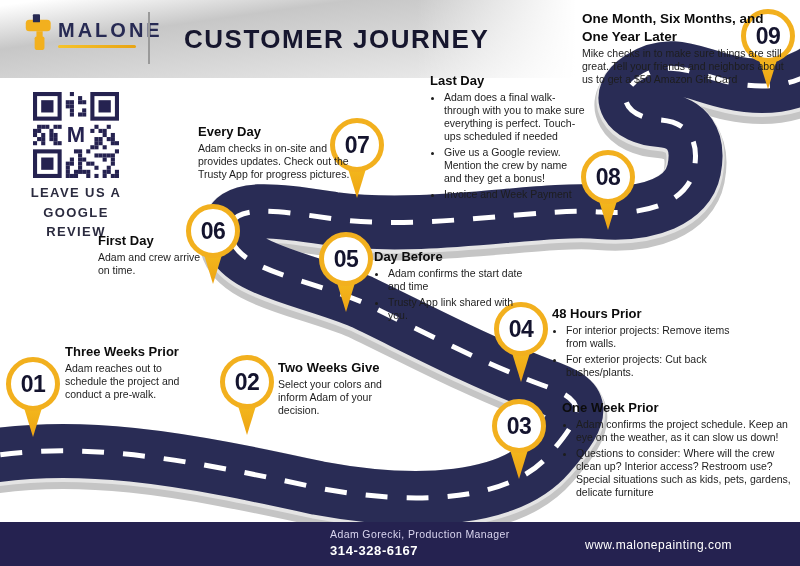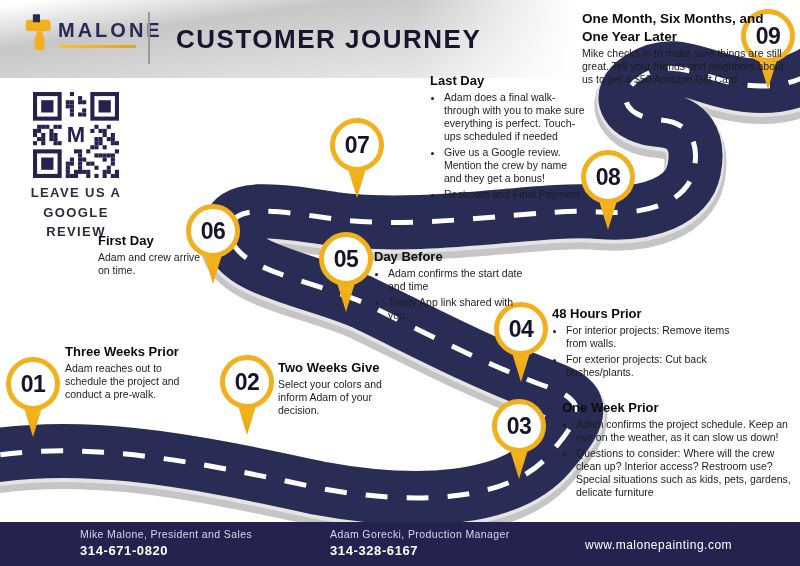--- a/index.html
+++ b/index.html
@@ -16,21 +16,21 @@
       linear-gradient(to right, rgba(255,255,255,0) 52%, #ffffff 72%),
       linear-gradient(172deg, #ffffff 3%, #c7c7c7 26%, #e6e6e6 70%, #fdfdfd 97%);
   }
   .logo{position:absolute;left:24px;top:13px;display:flex;align-items:center;gap:2px;}
   .brand-col{display:flex;flex-direction:column;}
   .brand{font-size:20px;font-weight:700;letter-spacing:3px;color:#272a53;}
   .brand-bar{width:78px;height:3px;margin-top:3px;border-radius:2px;
     background:linear-gradient(to right,#f6c32a,#e8a414);}
   .header-divider{position:absolute;left:148px;top:12px;width:2px;height:52px;background:#9a9a9a;}
   .page-title{
-    position:absolute;left:176px;top:24px;font-size:26px;font-weight:800;
+    position:absolute;left:184px;top:24px;font-size:26px;font-weight:800;
     letter-spacing:1.5px;color:#16162e;
   }
   
   .qr-wrap{position:absolute;left:28px;top:92px;width:96px;z-index:4;text-align:center;}
   .qr-wrap svg{display:block;margin:0 auto;}
   .qr-caption{margin-top:5px;font-size:13px;font-weight:700;letter-spacing:1.4px;
     color:#2b2b3f;line-height:1.5;}
   
   .road-svg{position:absolute;left:0;top:0;z-index:3;}
   
@@ -271,40 +271,40 @@
       <li>Adam confirms the start date and time</li>
       <li>Trusty App link shared with you.</li>
     </ul>
   </div>
 
   <div class="ms" style="left:98px;top:233px;width:104px">
     <h3>First Day</h3>
     <p>Adam and crew arrive on time.</p>
   </div>
 
+  <div class="ms" style="left:198px;top:124px;width:164px">
+    <h3>Every Day</h3>
+    <p>Adam checks in on-site and provides updates. Check out the Trusty App for progress pictures.</p>
+  </div>
 
   <div class="ms" style="left:430px;top:73px;width:155px">
     <h3>Last Day</h3>
     <ul>
       <li>Adam does a final walk-through with you to make sure everything is perfect. Touch-ups scheduled if needed</li>
       <li>Give us a Google review. Mention the crew by name and they get a bonus!</li>
-      <li>Restroom and Final Payment</li>
+      <li>Invoice and Week Payment</li>
     </ul>
   </div>
 
   <div class="ms ms-later" style="left:582px;top:10px;width:205px">
     <h3>One Month, Six Months, and One Year Later</h3>
     <p>Mike checks in to make sure things are still great. Tell your friends and neighbors about us to get a $50 Amazon Gift Card</p>
   </div>
 
   <div class="footer">
-    <div class="contact" style="left:80px">
-      <div class="contact-name">Mike Malone, President and Sales</div>
-      <div class="contact-phone">314-671-0820</div>
-    </div>
     <div class="contact" style="left:330px">
       <div class="contact-name">Adam Gorecki, Production Manager</div>
       <div class="contact-phone">314-328-6167</div>
     </div>
     <div class="website">www.malonepainting.com</div>
   </div>
 
 </div>
 
 </body></html>

